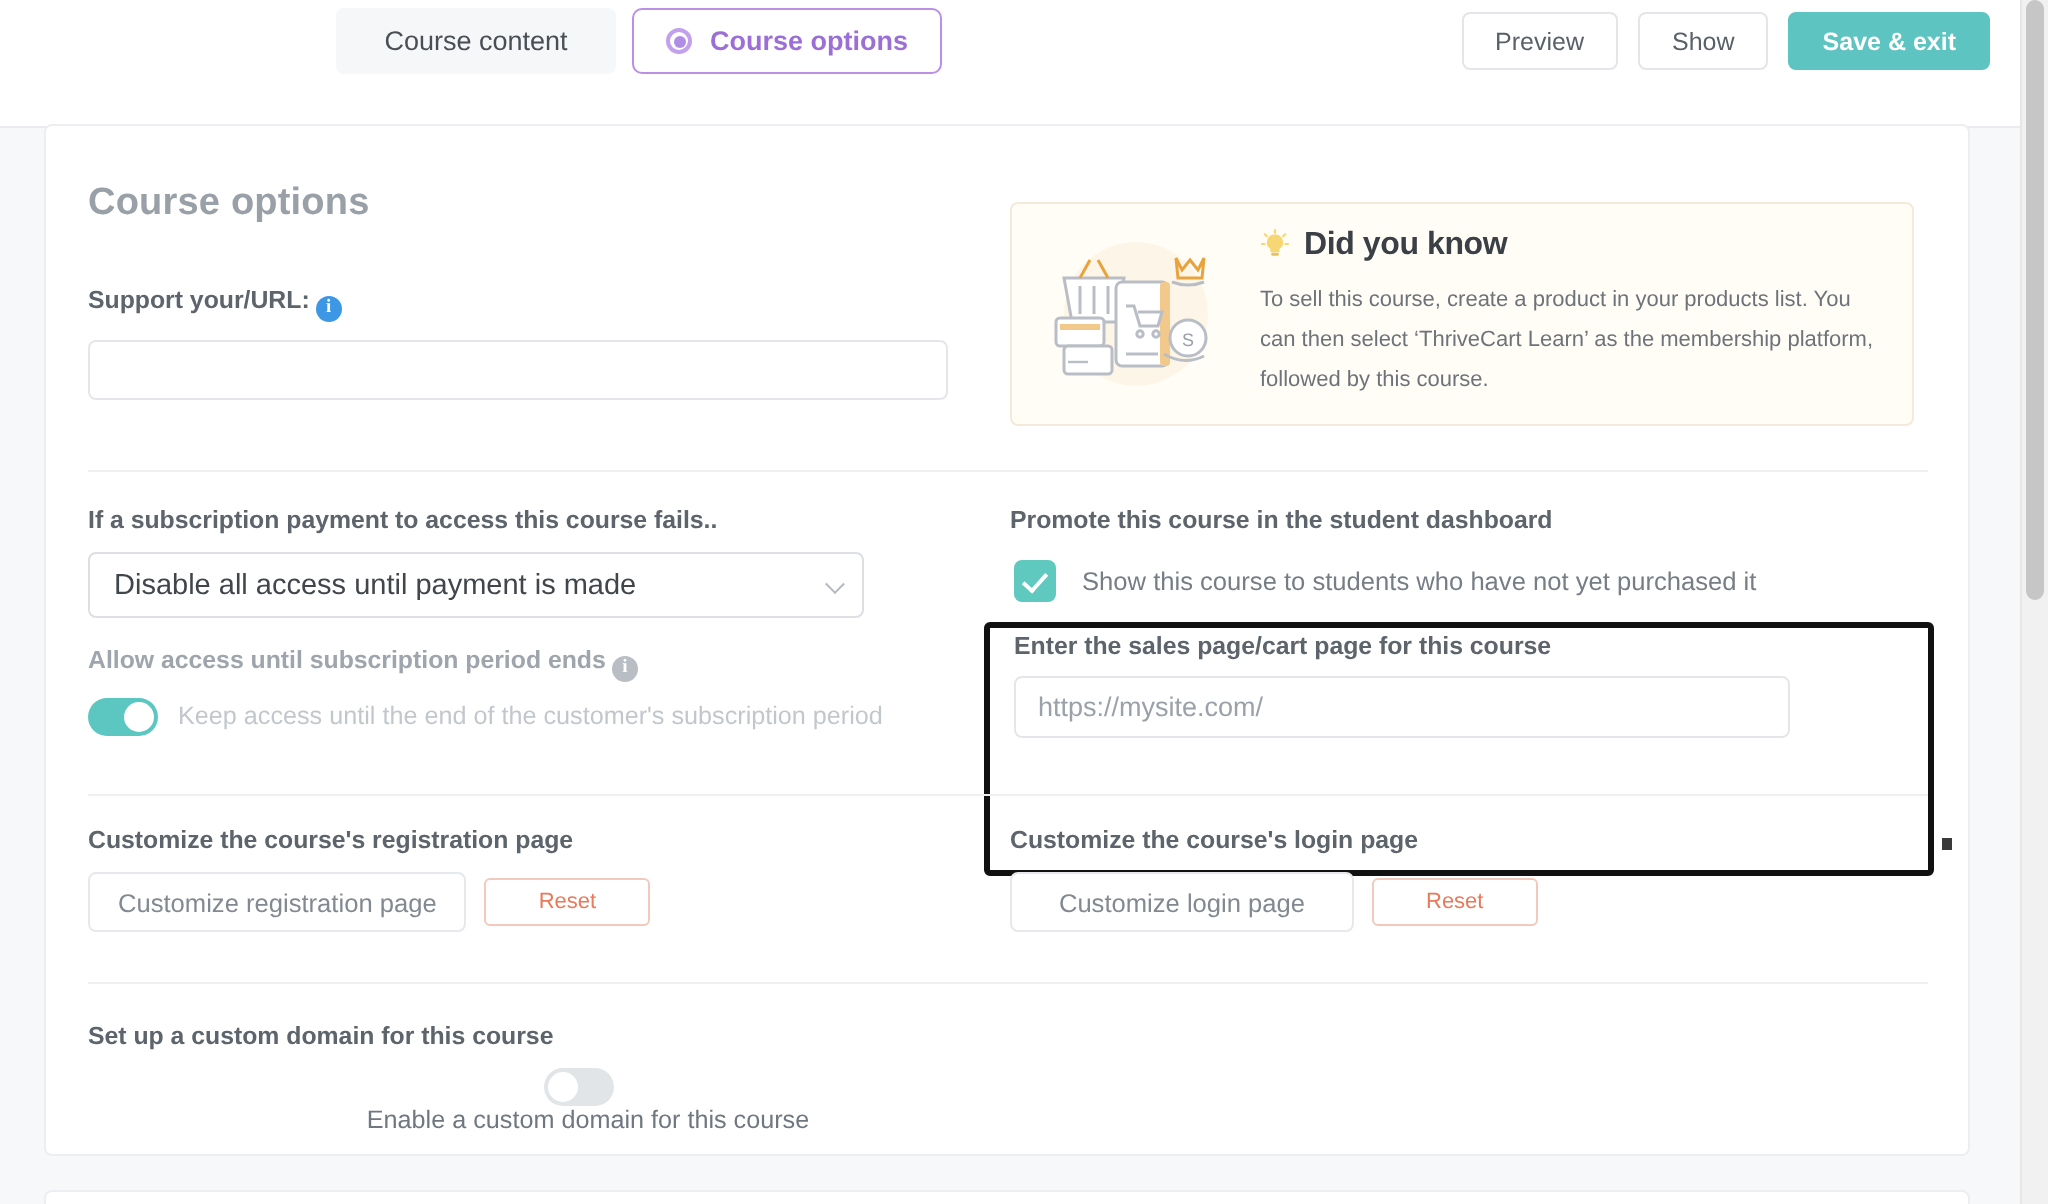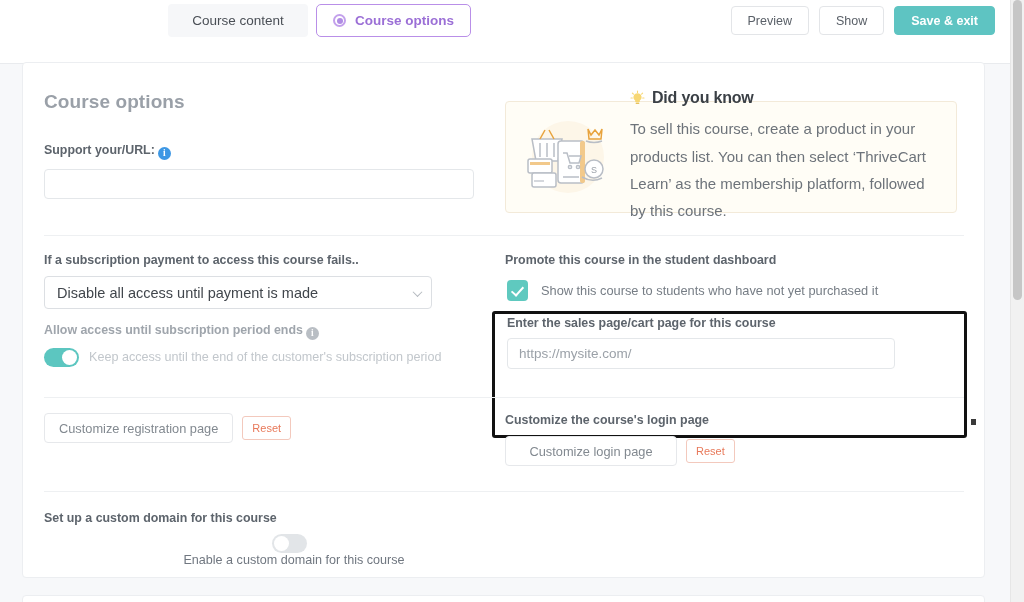--- a/index.html
+++ b/index.html
@@ -95,21 +95,21 @@
     background: #fffdf6; border: 1px solid #f3ead9; border-radius: 4px;
     display: flex; align-items: center; padding: 0 14px;
   }
   .dyk-art { width: 96px; height: 92px; flex: none; }
   .dyk-body { margin-left: 14px; }
   .dyk-title {
     font-size: 16px; font-weight: 700; color: #3b4046; letter-spacing: -.2px;
     display: flex; align-items: center; margin-bottom: 8px;
   }
   .bulb { margin-right: 7px; display: inline-flex; }
-  .dyk-text { font-size: 15px; color: #6d737a; line-height: 1.82; max-width: 330px; }
+  .dyk-text { font-size: 11px; color: #6d737a; line-height: 1.82; max-width: 330px; }
 
   
   .tgl-row { display: flex; align-items: center; }
   .tgl {
     width: 35px; height: 19px; border-radius: 10px; position: relative;
     flex: none; cursor: pointer; margin-right: 10px;
   }
   .tgl.on { background: #5cc6c0; }
   .tgl.off { background: #e2e5e8; }
   .tgl::after {
@@ -141,21 +141,21 @@
 
   
   .cust-row { display: flex; align-items: center; gap: 9px; }
   .cust-btn {
     height: 30px; min-width: 172px; border: 1px solid #e6e8eb; border-radius: 4px;
     background: #fff; font-size: 12.8px; color: #828990; cursor: pointer;
     display: flex; align-items: center; justify-content: center; padding: 0 14px;
   }
   .reset-btn {
     height: 24px; border: 1px solid #f3c9bd; border-radius: 3px; background: #fff;
-    font-size: 11px; color: #e8795a; cursor: pointer; padding: 0 9px;
+    font-size: 11px; color: #e8795a; cursor: pointer; padding: 0 26px;
     display: flex; align-items: center; justify-content: center;
   }
 
   .divider { position: absolute; left: 21px; width: 920px; height: 1px; background: #eef0f2; }
 
   .cursor-dot { position: absolute; left: 971px; top: 419px; width: 5px; height: 6px; background: #3a3a3a; }
 
   .scrollbar { position: absolute; right: 0; top: 0; width: 14px; height: 602px; background: #f1f1f1; border-left: 1px solid #e6e6e6; }
   .scroll-thumb { position: absolute; right: 2px; top: 0px; width: 9px; height: 300px; background: #c6c6c6; border-radius: 5px; }
 </style>
@@ -262,20 +262,21 @@
       </div>
       <div class="fld-label" style="margin:15px 0 8px 2px;">Enter the sales page/cart page for this course</div>
       <input class="text-input" style="width: 388px; margin-left: 2px; height: 31px;" value="" placeholder="https://mysite.com/">
     </div>
 
     <div class="annot"></div>
 
     <div class="divider" style="top:334px;"></div>
 
     <div class="col-left" style="top:350px;">
+      <div class="fld-label">Customize the course's registration page</div>
       <div class="cust-row">
         <div class="cust-btn">Customize registration page</div>
         <div class="reset-btn">Reset</div>
       </div>
     </div>
 
     <div class="col-right" style="top:350px;">
       <div class="fld-label">Customize the course's login page</div>
       <div class="cust-row">
         <div class="cust-btn">Customize login page</div>

